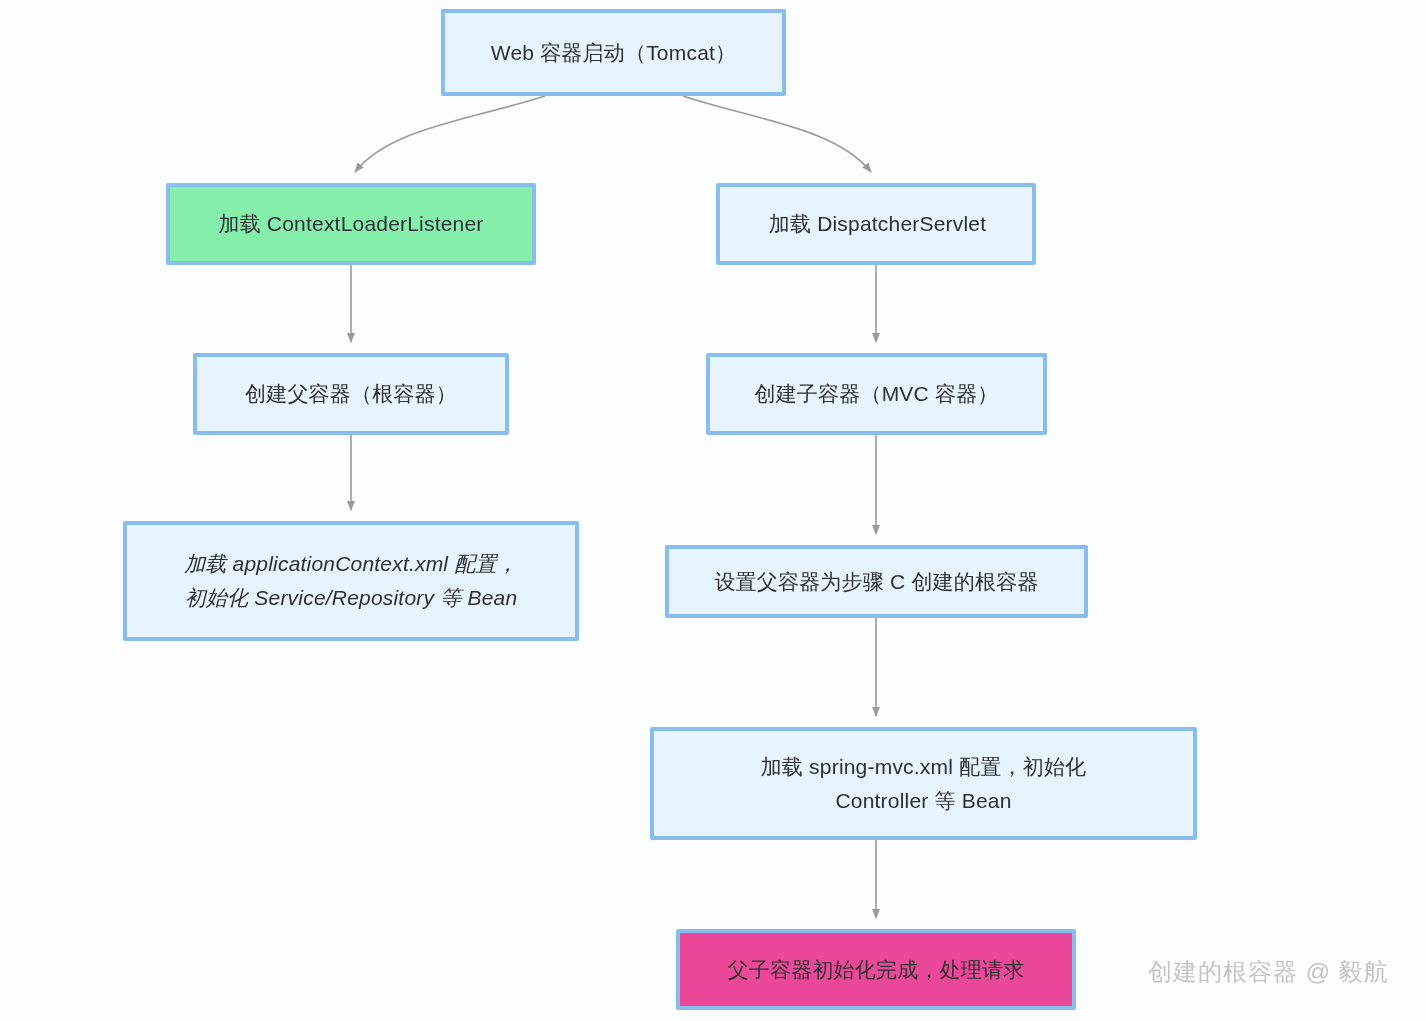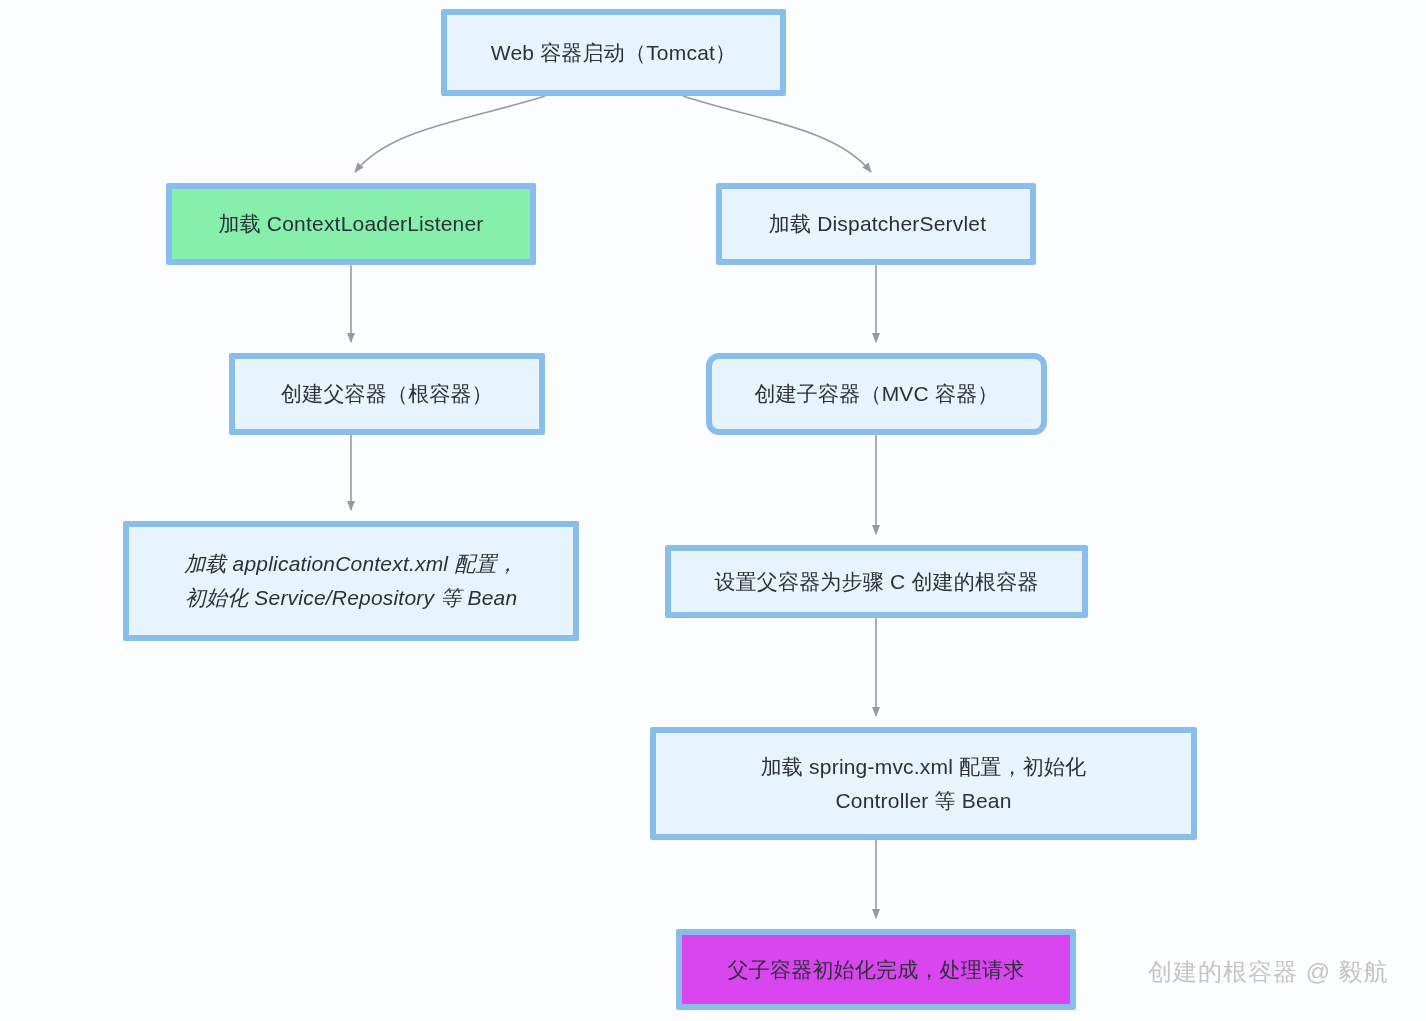--- a/index.html
+++ b/index.html
@@ -20,21 +20,21 @@
     left: 0;
     top: 0;
     width: 1426px;
     height: 1021px;
     pointer-events: none;
   }
   .node {
     position: absolute;
     box-sizing: border-box;
     background: #e7f4fd;
-    border: 6px solid #0369a1;
+    border: 4px solid #0369a1;
     border-radius: 2px;
     display: flex;
     align-items: center;
     justify-content: center;
     text-align: center;
     color: #2c2f36;
     font-size: 21px;
     line-height: 34px;
     letter-spacing: 0.2px;
     white-space: pre-line;
@@ -73,29 +73,29 @@
     <path d="M 876,618 L 876,716" fill="none" stroke="#9a9a9a" stroke-width="1.6" marker-end="url(#arrowhead)"></path>
     <path d="M 876,840 L 876,918" fill="none" stroke="#9a9a9a" stroke-width="1.6" marker-end="url(#arrowhead)"></path>
   </svg>
 
   <div class="node" style="left: 441px; top: 9px; width: 345px; height: 87px; background: rgb(231, 244, 253); border-color: rgb(136, 189, 236); color: rgb(44, 47, 54);">Web 容器启动（Tomcat）</div>
 
   <div class="node" style="left: 166px; top: 183px; width: 370px; height: 82px; background: #86efac; border-color: rgb(136, 189, 236); color: rgb(44, 47, 54);">加载 ContextLoaderListener</div>
 
   <div class="node" style="left: 716px; top: 183px; width: 320px; height: 82px; background: rgb(231, 244, 253); border-color: rgb(136, 189, 236); color: rgb(44, 47, 54); padding-left: 13px;">加载 DispatcherServlet</div>
 
-  <div class="node" style="left: 193px; top: 353px; width: 316px; height: 82px; background: rgb(231, 244, 253); border-color: rgb(136, 189, 236); color: rgb(44, 47, 54); margin-left: 36px;">创建父容器（根容器）</div>
+  <div class="node" style="left: 193px; top: 353px; width: 316px; height: 82px; background: rgb(231, 244, 253); border-color: rgb(136, 189, 236); color: rgb(44, 47, 54);">创建父容器（根容器）</div>
 
-  <div class="node" style="left: 706px; top: 353px; width: 341px; height: 82px; background: rgb(231, 244, 253); border-color: rgb(136, 189, 236); color: rgb(44, 47, 54); border-radius: 13px;">创建子容器（MVC 容器）</div>
+  <div class="node" style="left: 706px; top: 353px; width: 341px; height: 82px; background: rgb(231, 244, 253); border-color: rgb(136, 189, 236); color: rgb(44, 47, 54);">创建子容器（MVC 容器）</div>
 
   <div class="node" style="left: 123px; top: 521px; width: 456px; height: 120px; background: rgb(231, 244, 253); border-color: rgb(136, 189, 236); color: rgb(44, 47, 54); font-style: italic;">加载 applicationContext.xml 配置，
 初始化 Service/Repository 等 Bean</div>
 
   <div class="node" style="left: 665px; top: 545px; width: 423px; height: 73px; background: rgb(231, 244, 253); border-color: rgb(136, 189, 236); color: rgb(44, 47, 54);">设置父容器为步骤 C 创建的根容器</div>
 
   <div class="node" style="left: 650px; top: 727px; width: 547px; height: 113px; background: rgb(231, 244, 253); border-color: rgb(136, 189, 236); color: rgb(44, 47, 54);">加载 spring-mvc.xml 配置，初始化
 Controller 等 Bean</div>
 
-  <div class="node" style="left: 676px; top: 929px; width: 400px; height: 81px; background: #d946ef; border-color: rgb(136, 189, 236); color: rgb(44, 47, 54);">父子容器初始化完成，处理请求</div>
+  <div class="node" style="left: 676px; top: 929px; width: 400px; height: 81px; background: #ec4899; border-color: rgb(136, 189, 236); color: rgb(44, 47, 54);">父子容器初始化完成，处理请求</div>
 
   <div class="watermark" style="left: 1148px; top: 956px; color: rgb(196, 196, 196);">创建的根容器 @ 毅航</div>
 
 </div>
 
 </body></html>

